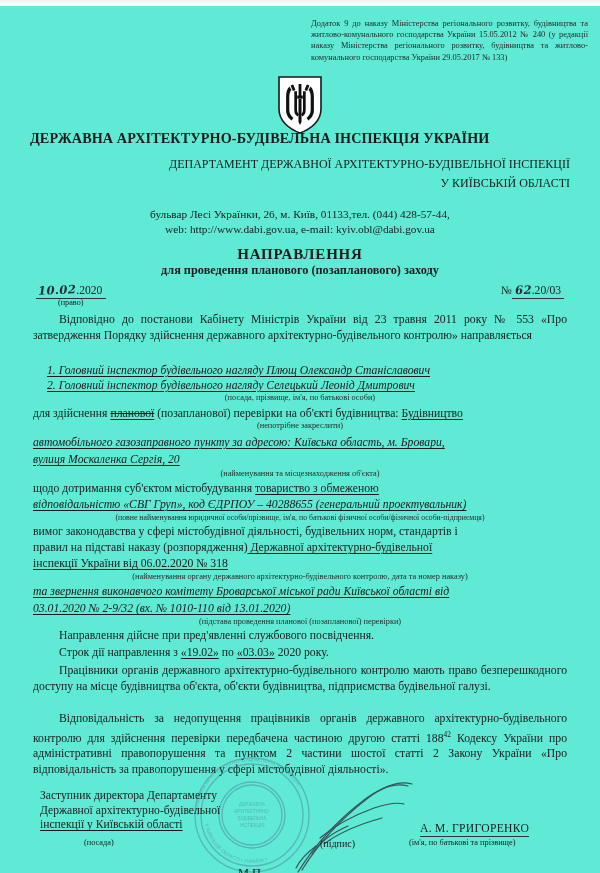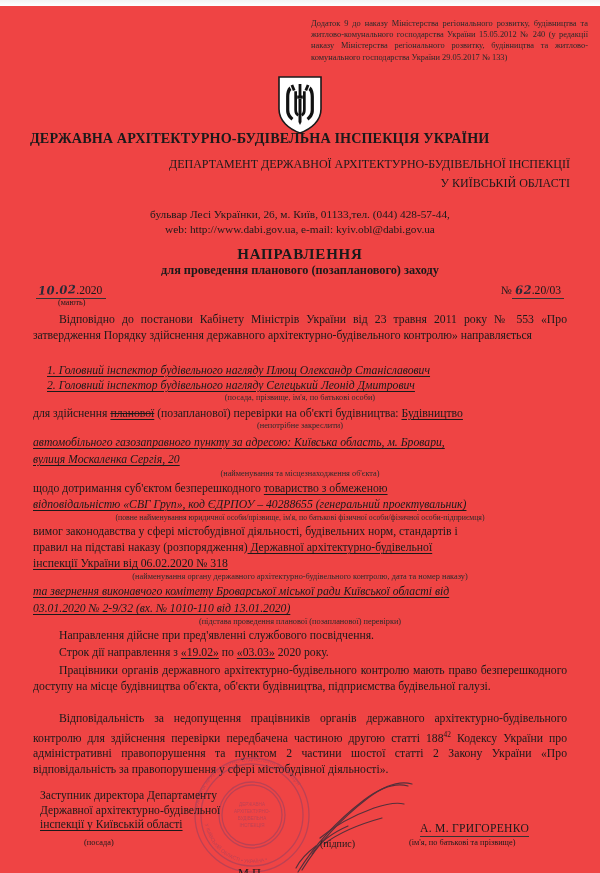--- a/index.html
+++ b/index.html
@@ -4,21 +4,21 @@
 <style>
   html, body {
     margin: 0;
     padding: 0;
     background: #ffffff;
   }
   #page {
     position: relative;
     width: 600px;
     height: 873px;
-    background: #ef4444;
+    background: #5eead4;
     font-family: "Liberation Serif", "DejaVu Serif", serif;
     color: #1a1a1a;
     overflow: hidden;
     box-sizing: border-box;
   }
   
   .scan-band {
     position: absolute;
     left: 0; top: 0;
     width: 600px; height: 6px;
@@ -274,38 +274,38 @@
   <div class="contacts">
     <div>бульвар Лесі Українки, 26, м. Київ, 01133,тел. (044) 428-57-44,</div>
     <div>web: http://www.dabi.gov.ua, e-mail: kyiv.obl@dabi.gov.ua</div>
   </div>
 
   <div class="doc-title">НАПРАВЛЕННЯ</div>
   <div class="doc-subtitle">для проведення планового (позапланового) заходу</div>
 
   <div class="date-row">
     <span class="date-left"><span class="hand">10.02</span><span>.2020</span></span>
-    <span class="date-cap">(мають)</span>
+    <span class="date-cap">(право)</span>
     <span class="num-right"><span>№</span><span class="numline"><span class="hand">62</span><span>.20/03</span></span></span>
   </div>
 
   <div class="body-p indent" style="top:312px;">Відповідно до  постанови Кабінету Міністрів України від 23 травня 2011 року № 553 «Про затвердження Порядку здійснення державного архітектурно-будівельного контролю» направляється</div>
 
   <div class="italic-line last" style="top:363px; padding-left:14px; width:520px;">1. Головний інспектор будівельного нагляду Плющ Олександр Станіславович</div>
   <div class="italic-line last" style="top:378px; padding-left:14px; width:520px;">2. Головний інспектор будівельного нагляду Селецький Леонід Дмитрович</div>
   <div class="caption" style="top:393px;">(посада, прізвище, ім'я, по батькові особи)</div>
 
   <div class="ruled" style="top:406px;"><span>для здійснення </span><span class="struck">планової</span><span> (позапланової) перевірки на об'єкті будівництва: </span><span class="fill">Будівництво</span></div>
   <div class="caption" style="top:421px;">(непотрібне закреслити)</div>
 
   <div class="italic-line" style="top:435px;">автомобільного  газозаправного  пункту  за  адресою:  Київська  область,  м.  Бровари,</div>
   <div class="italic-line last" style="top:452px; display:inline-block; width:auto;">вулиця Москаленка Сергія, 20</div>
   <div class="caption" style="top:469px;">(найменування та місцезнаходження об'єкта)</div>
 
-  <div class="ruled" style="top:481px;"><span>щодо      дотримання      суб'єктом      безперешкодного     </span><span class="fill">товариство      з      обмеженою</span></div>
+  <div class="ruled" style="top:481px;"><span>щодо      дотримання      суб'єктом      містобудування     </span><span class="fill">товариство      з      обмеженою</span></div>
   <div class="italic-line last" style="top:497px;">відповідальністю «СВГ Груп», код ЄДРПОУ – 40288655 (генеральний проектувальник)</div>
   <div class="caption" style="top:513px; font-size:7.8px;">(повне найменування юридичної особи/прізвище, ім'я, по батькові фізичної особи/фізичної особи-підприємця)</div>
 
   <div class="ruled" style="top:540px;"><span>правил   на   підставі   наказу   (розпорядження)</span><span class="uline"> Державної  архітектурно-будівельної</span></div>
   <div class="ruled" style="top:524px;">вимог законодавства у сфері містобудівної діяльності, будівельних норм, стандартів і</div>
   <div class="ruled" style="top:556px;"><span class="uline">інспекції України від 06.02.2020 № 318</span></div>
   <div class="caption" style="top:572px;">(найменування органу державного архітектурно-будівельного контролю, дата та номер наказу)</div>
 
   <div class="italic-line" style="top:584px;">та  звернення  виконавчого  комітету  Броварської  міської  ради  Київської  області  від</div>
   <div class="italic-line last" style="top:601px; display:inline-block; width:auto;">03.01.2020 № 2-9/32 (вх. № 1010-110 від 13.01.2020)</div>

